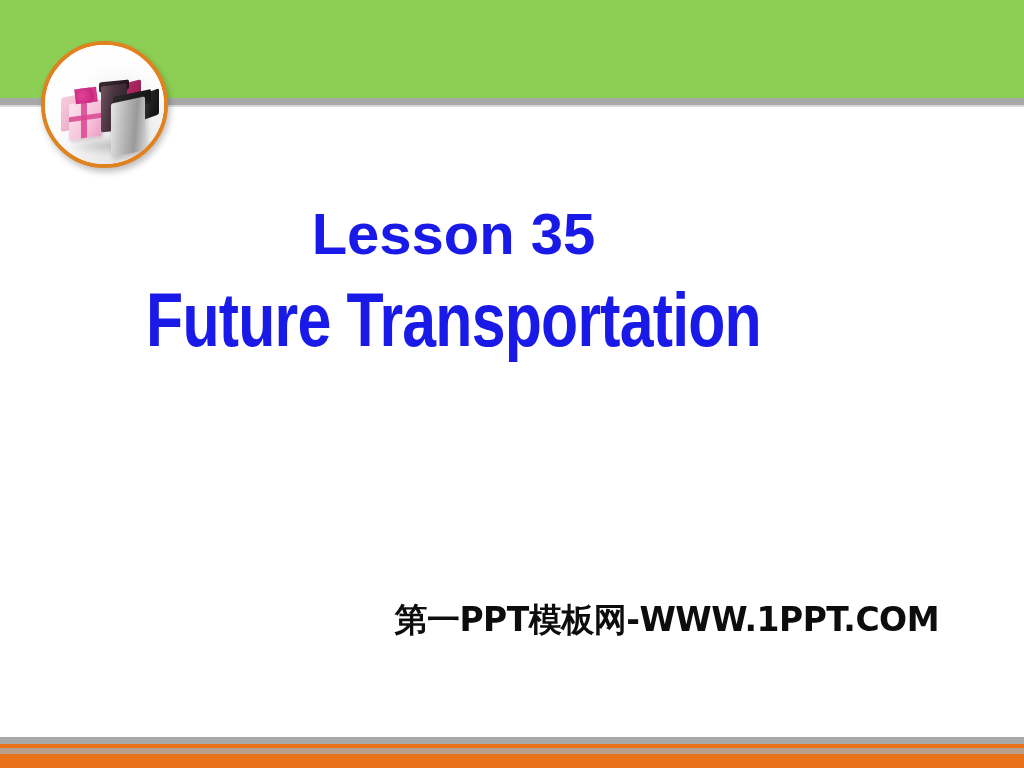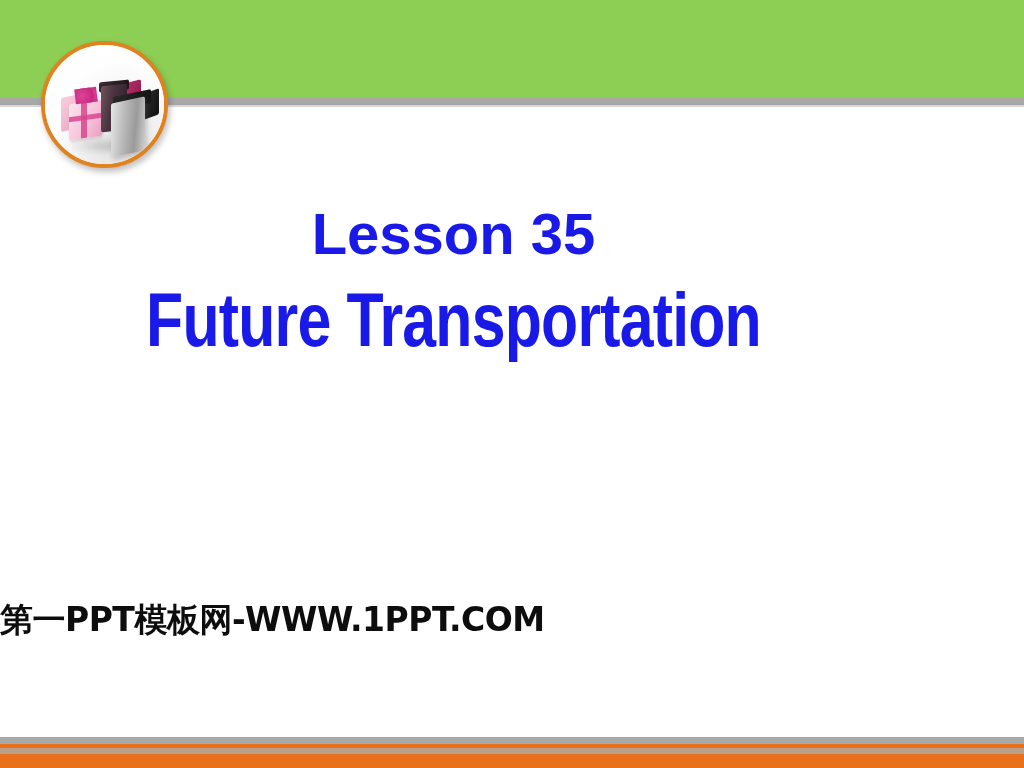--- a/index.html
+++ b/index.html
@@ -185,24 +185,24 @@
     line-height: 96px;
     letter-spacing: -1px;
     transform: scaleX(0.80);
     transform-origin: center center;
     white-space: nowrap;
   }
 
   
   .watermark {
     position: absolute;
-    left: 0;
+    left: 15px;
     top: 598px;
     width: 924px;
-    text-align: left;
+    text-align: right;
     color: #0d0d0d;
     font-family: "DejaVu Sans", "Liberation Sans", sans-serif;
     font-weight: bold;
     font-size: 33px;
     line-height: 44px;
     letter-spacing: -0.5px;
     white-space: nowrap;
   }
 
   

